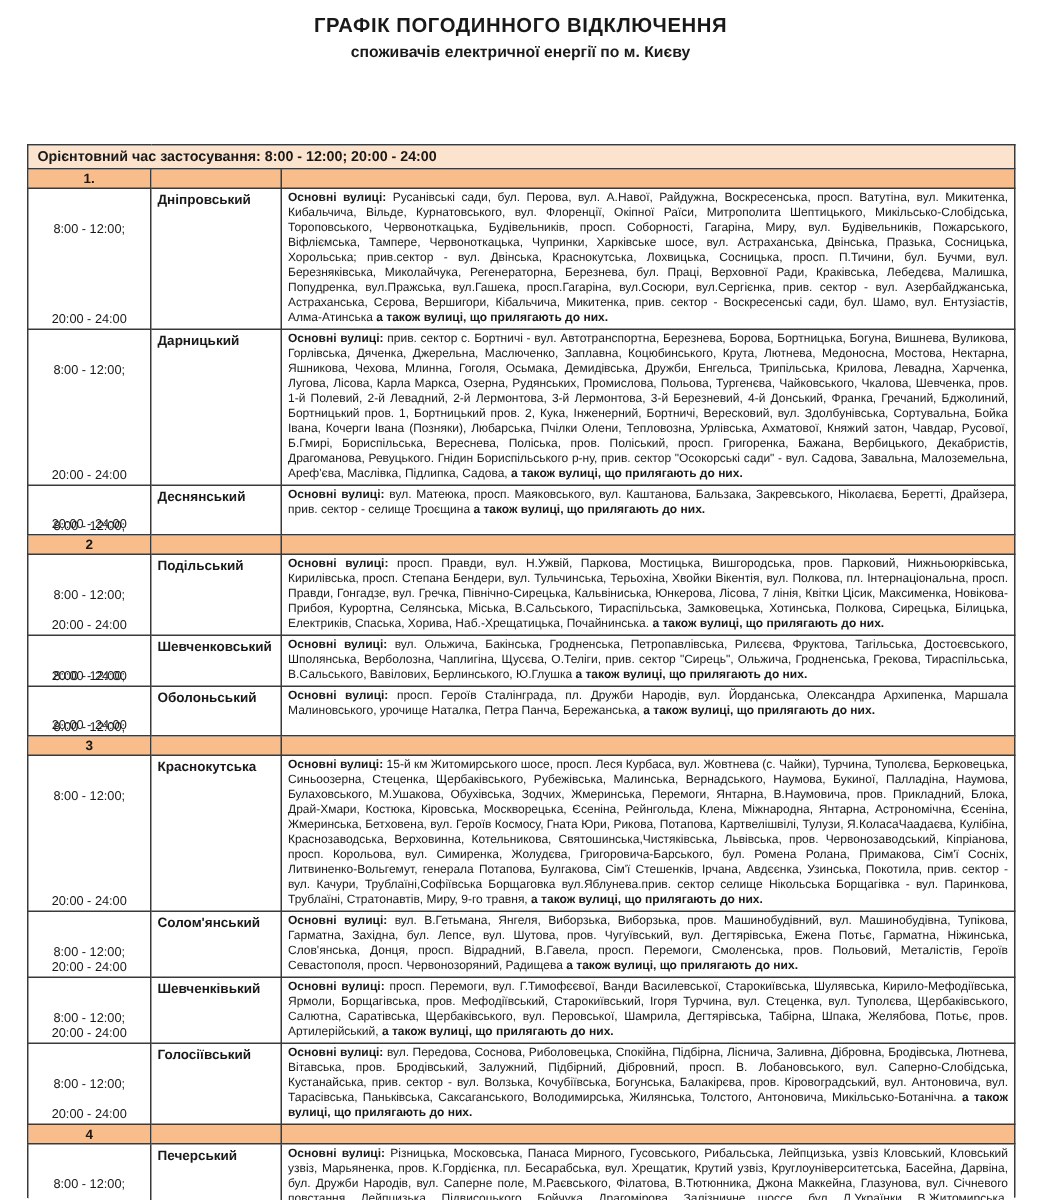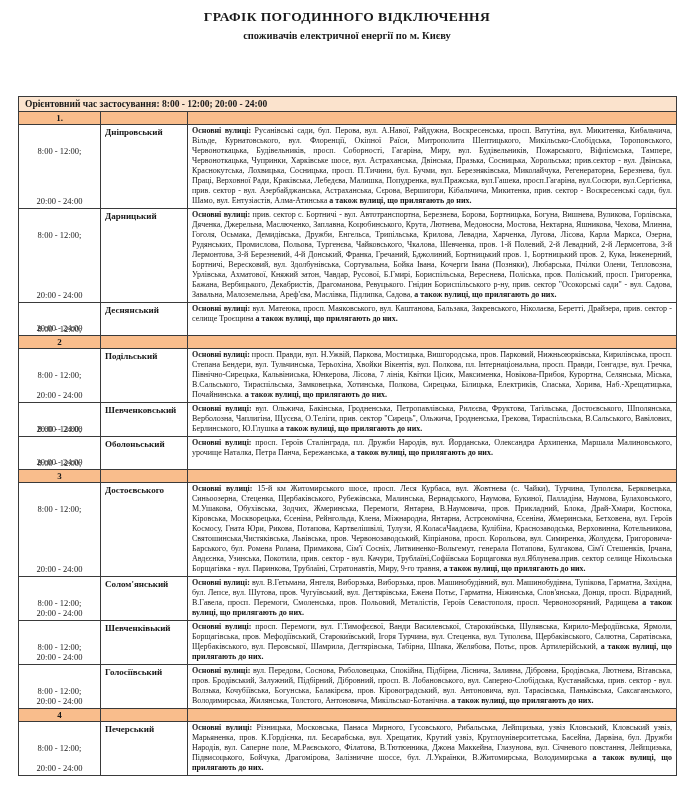--- a/index.html
+++ b/index.html
@@ -1,18 +1,18 @@
 <!DOCTYPE html>
 <html><head>
 <meta charset="utf-8">
 <style>
   html,body{margin:0;padding:0;}
   .page{
     width:694px;height:800px;background:#ffffff;position:relative;overflow:hidden;
-    font-family:Liberation Serif, serif;color:#191919;border-radius:26px;
+    font-family:Liberation Sans, sans-serif;color:#191919;border-radius:26px;
   }
   .doc-title{
     text-align:center;font-weight:bold;font-size:13.5px;letter-spacing:.4px;
     padding-top:9px;
   }
   .doc-subtitle{
     text-align:center;font-weight:bold;font-size:10.5px;padding-top:5px;
   }
   table.sched{
     position:absolute;left:18px;top:62px;width:658px;
@@ -149,21 +149,21 @@
     <tr class="group-row">
       <td>3</td>
           <td></td>
           <td></td>
     </tr>
     <tr>
       <td class="time-cell">
         <div class="t-top">8:00 - 12:00;</div>
         <div class="t-bot">20:00 - 24:00</div>
       </td>
-      <td class="district-cell">Достоєвського</td>
+      <td class="district-cell">Краснокутська</td>
       <td class="streets-cell">
         <span class="b">Основні вулиці:</span>
         <span>15-й км Житомирського шосе, просп. Леся Курбаса, вул. Жовтнева (с. Чайки), Турчина, Туполєва, Берковецька, Синьоозерна, Стеценка, Щербаківського, Рубежівська, Малинська, Вернадського, Наумова, Букиної, Палладіна, Наумова, Булаховського, М.Ушакова, Обухівська, Зодчих, Жмеринська, Перемоги, Янтарна, В.Наумовича, пров. Прикладний, Блока, Драй-Хмари, Костюка, Кіровська, Москворецька, Єсеніна, Рейнгольда, Клена, Міжнародна, Янтарна, Астрономічна, Єсеніна, Жмеринська, Бетховена, вул. Героїв Космосу, Гната Юри, Рикова, Потапова, Картвелішвілі, Тулузи, Я.КоласаЧаадаєва, Кулібіна, Краснозаводська, Верховинна, Котельникова, Святошинська,Чистяківська, Львівська, пров. Червонозаводський, Кіпріанова, просп. Корольова, вул. Симиренка, Жолудєва, Григоровича-Барського, бул. Ромена Ролана, Примакова, Сім'ї Сосніх, Литвиненко-Вольгемут, генерала Потапова, Булгакова, Сім'ї Стешенків, Ірчана, Авдєєнка, Узинська, Покотила, прив. сектор - вул. Качури, Трублаїні,Софіївська Борщаговка вул.Яблунева.прив. сектор селище Нікольська Борщагівка - вул. Паринкова, Трублаїні, Стратонавтів, Миру, 9-го травня,</span>
         <span class="b">а також вулиці, що прилягають до них.</span>
       </td>
     </tr>
     <tr>
       <td class="time-cell">
         <div class="t-top">8:00 - 12:00;</div>
         <div class="t-bot">20:00 - 24:00</div>

